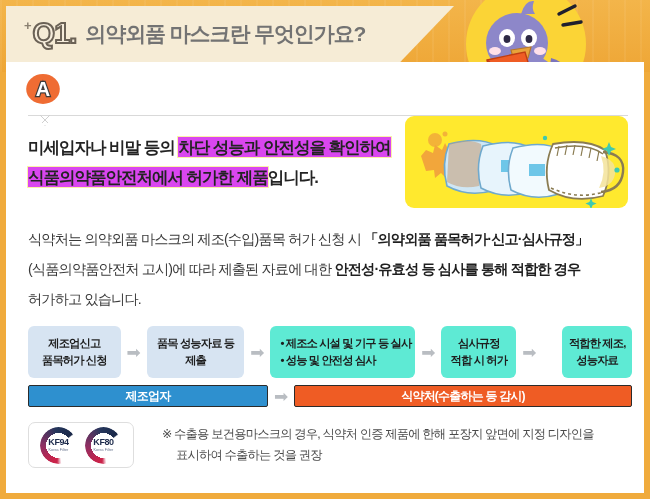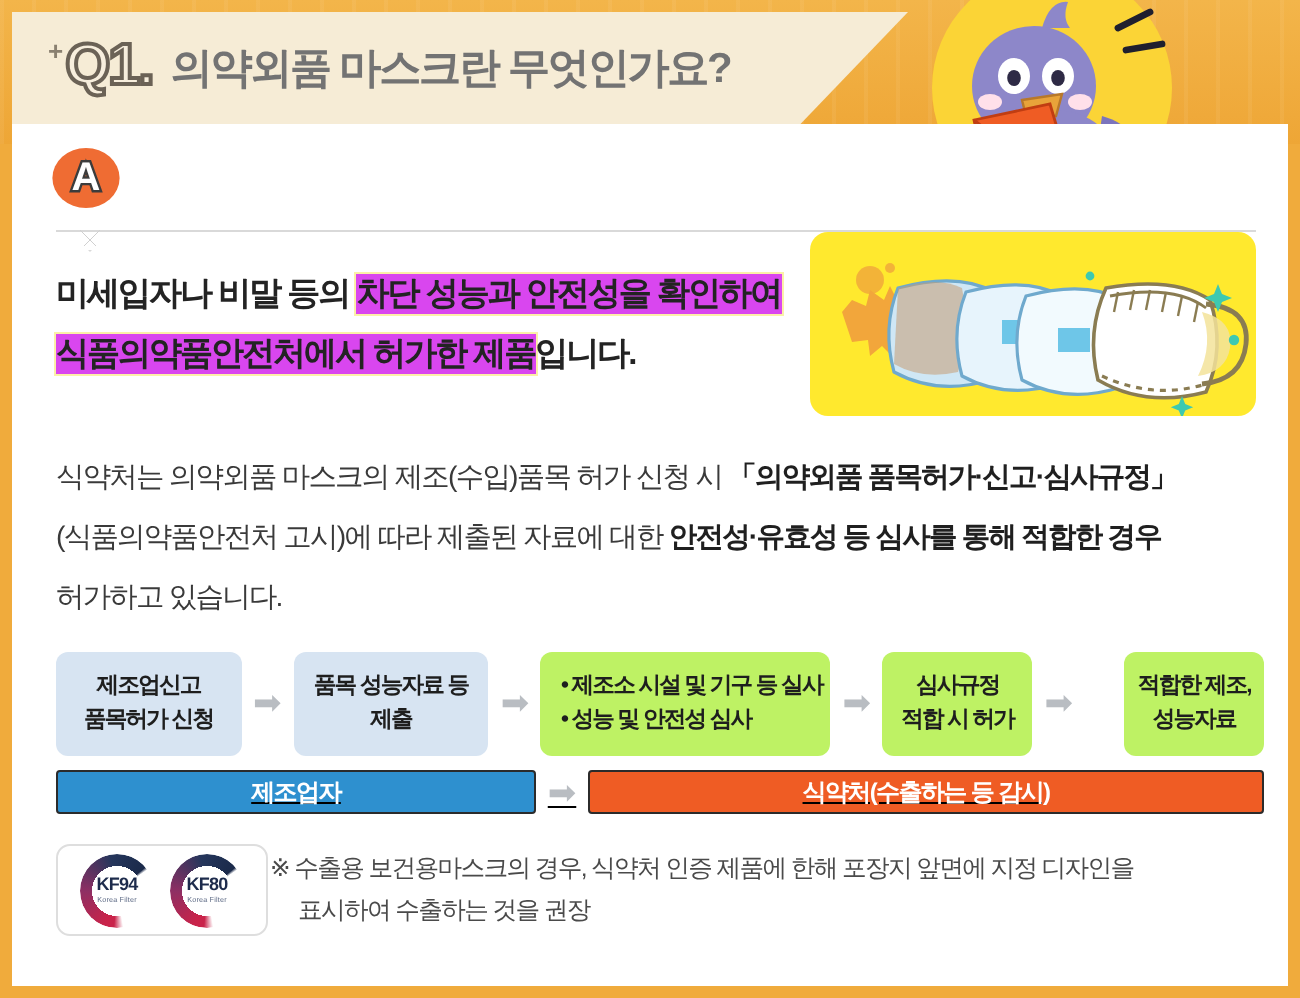--- a/index.html
+++ b/index.html
@@ -168,47 +168,47 @@
     display: flex; flex-direction: column;
     align-items: center; justify-content: center;
     font-size: 11.3px; font-weight: bold;
     letter-spacing: -0.9px; color: #1e1e1e;
     line-height: 1.5;
     padding: 5px 4px;
     height: 52px;
     text-align: center;
   }
   .fbox.blue { background: #d7e4f2; }
-  .fbox.peach { background: #bef264; }
+  .fbox.peach { background: #5eead4; }
   .fbox.bullets {
     align-items: flex-start; justify-content: center;
     padding-left: 10px; text-align: left;
   }
   .fbox.bullets span { display:block; white-space: nowrap; }
   .arrow {
     width: 26px; display:flex; align-items:center; justify-content:center;
     color: #b9bdc2; font-size: 17px; flex: 0 0 26px;
   }
 
   .flow-row2 {
-    display: flex; align-items: flex-end; margin-top: 7px; text-decoration: underline;
+    display: flex; align-items: center; margin-top: 7px;
   }
   .bar {
     height: 22px; border-radius: 2px;
     display:flex; align-items:center; justify-content:center;
     font-size: 12px; font-weight: bold; color: #ffffff;
     letter-spacing: -0.8px;
   }
   .bar.blue { background: #2e90cf; border: 1.5px solid #2b2b2b; }
   .bar.orange { background: #ef5c24; border: 1.5px solid #2b2b2b; }
 
   
   .footer {
     position: absolute; left: 22px; top: 360px;
-    width: 604px; display: flex; align-items: center; gap: 1px;
+    width: 604px; display: flex; align-items: center; gap: 28px;
   }
   .kf-wrap {
     width: 106px; height: 46px;
     border: 1px solid #dedede; border-radius: 7px;
     display:flex; align-items:center; justify-content:center; gap: 8px;
     background: #fff; flex: 0 0 106px;
   }
   .kf {
     position: relative; width: 37px; height: 37px; border-radius: 50%;
     display:flex; flex-direction: column;

